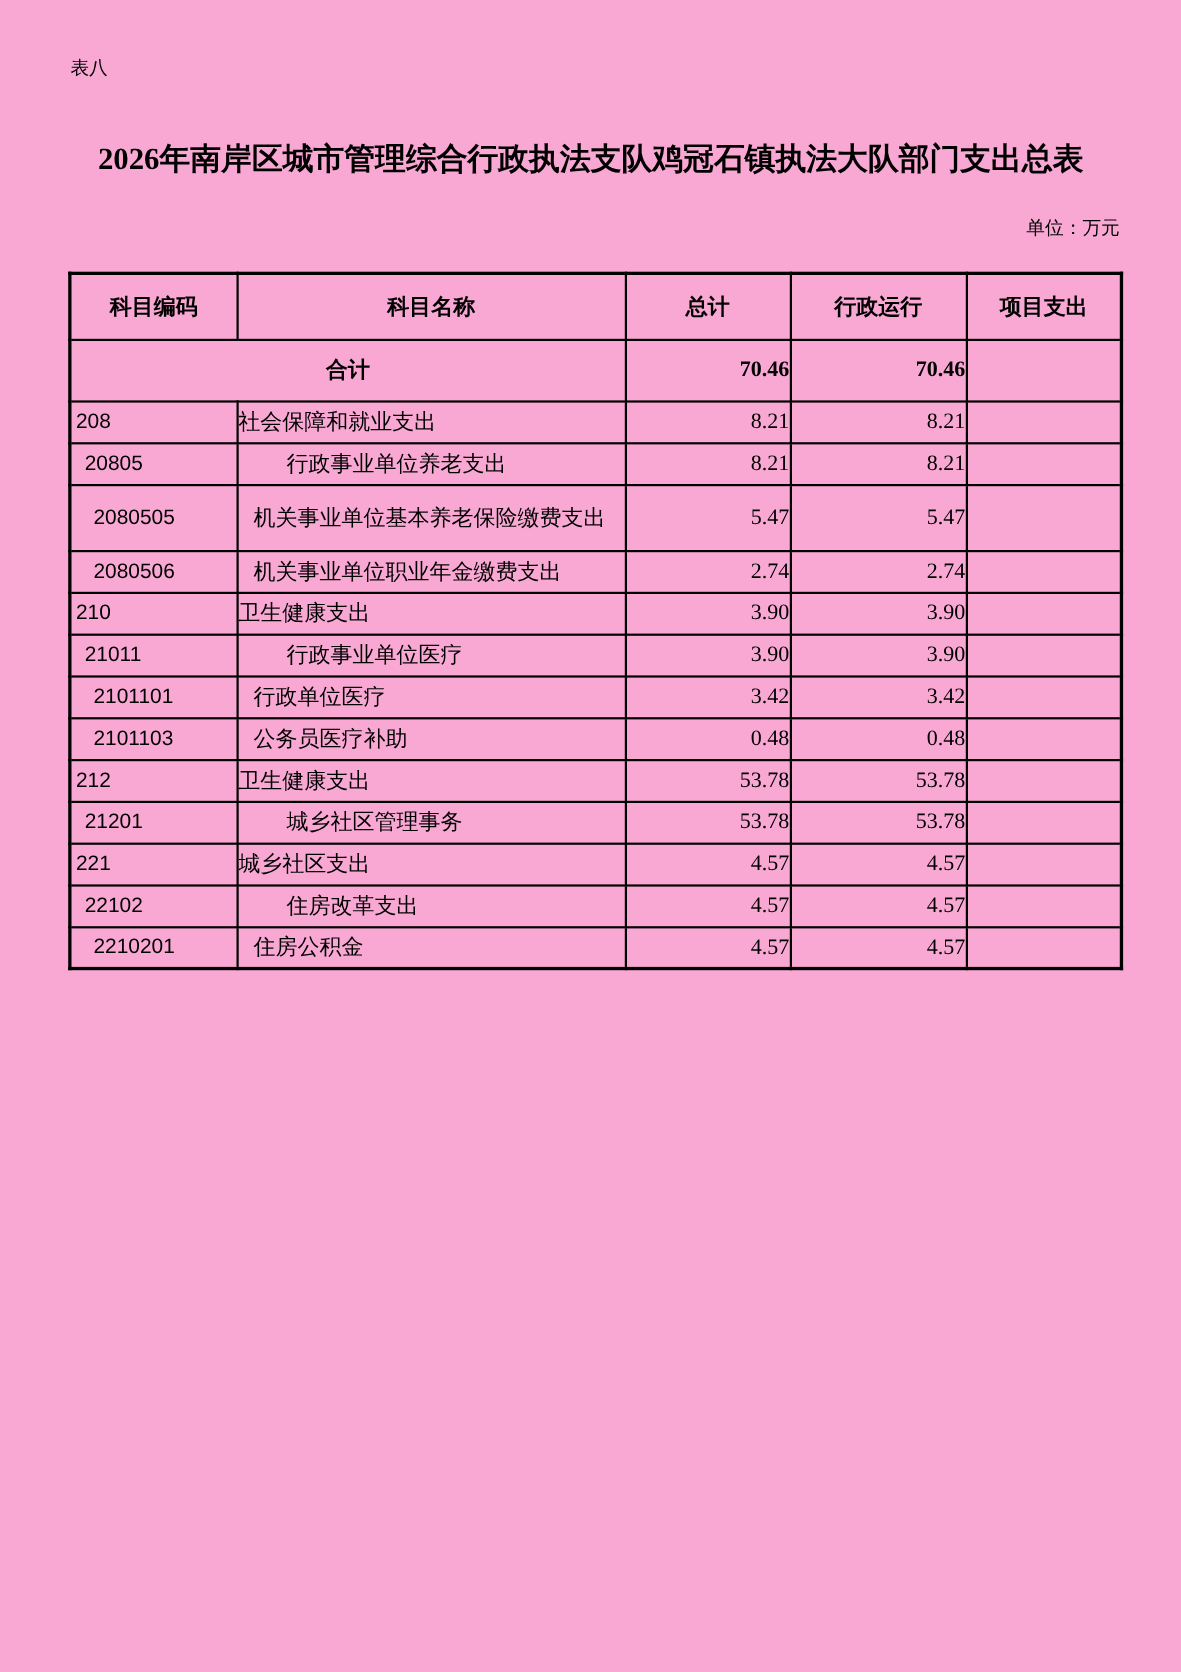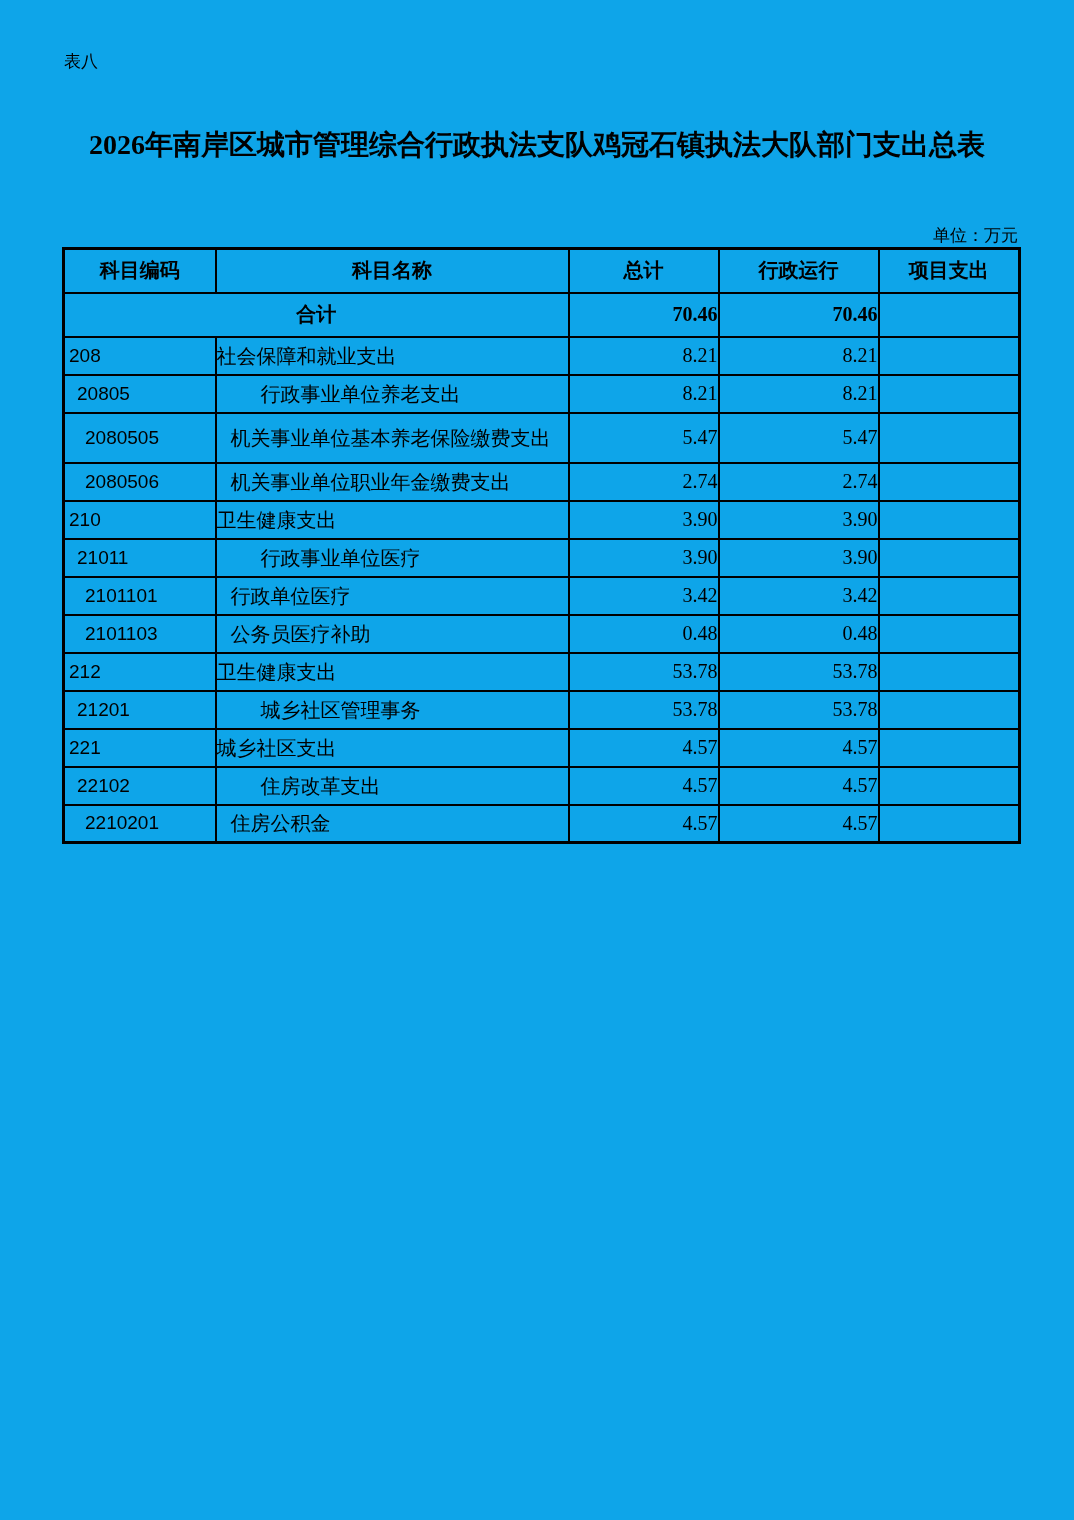--- a/index.html
+++ b/index.html
@@ -4,21 +4,21 @@
 <style>
   html, body {
     margin: 0;
     padding: 0;
     background: #ffffff;
   }
   .page {
     position: relative;
     width: 1074px;
     height: 1520px;
-    background: #0ea5e9;
+    background: #f9a8d4;
     color: #000000;
     overflow: hidden;
     text-decoration: underline;
   }
   .table-label {
     position: absolute;
     left: 64px;
     top: 50px;
     font: 17px "Liberation Serif", serif;
   }
@@ -26,45 +26,45 @@
     position: absolute;
     top: 126px;
     left: 0;
     width: 100%;
     margin: 0;
     text-align: center;
     font: bold 28px "Liberation Serif", serif;
   }
   .unit-note {
     position: absolute;
-    top: 224px;
+    top: 196px;
     right: 56px;
     font: 17px "Liberation Serif", serif;
   }
   table.budget-table {
     position: absolute;
     left: 62px;
     top: 247px;
     width: 956px;
     table-layout: fixed;
     border-collapse: collapse;
     border: 3px solid #000;
   }
   .budget-table th,
   .budget-table td {
     border: 2px solid #000;
     padding: 0;
     vertical-align: middle;
     overflow: hidden;
   }
-  .budget-table thead tr { height: 44px; }
+  .budget-table thead tr { height: 60px; }
   .budget-table tbody tr { height: 38px; }
-  .budget-table tbody tr.total-row { height: 44px; }
+  .budget-table tbody tr.total-row { height: 56px; }
   
-  .budget-table tbody tr:nth-child(4) { height: 50px; }
+  .budget-table tbody tr:nth-child(4) { height: 60px; }
 
   .budget-table th {
     font: bold 20px "Liberation Sans", sans-serif;
     text-align: center;
   }
   .cell-code {
     font: 19px "Liberation Sans", sans-serif;
     text-align: left;
   }
   .cell-code.lvl1 { padding-left: 4px; }

